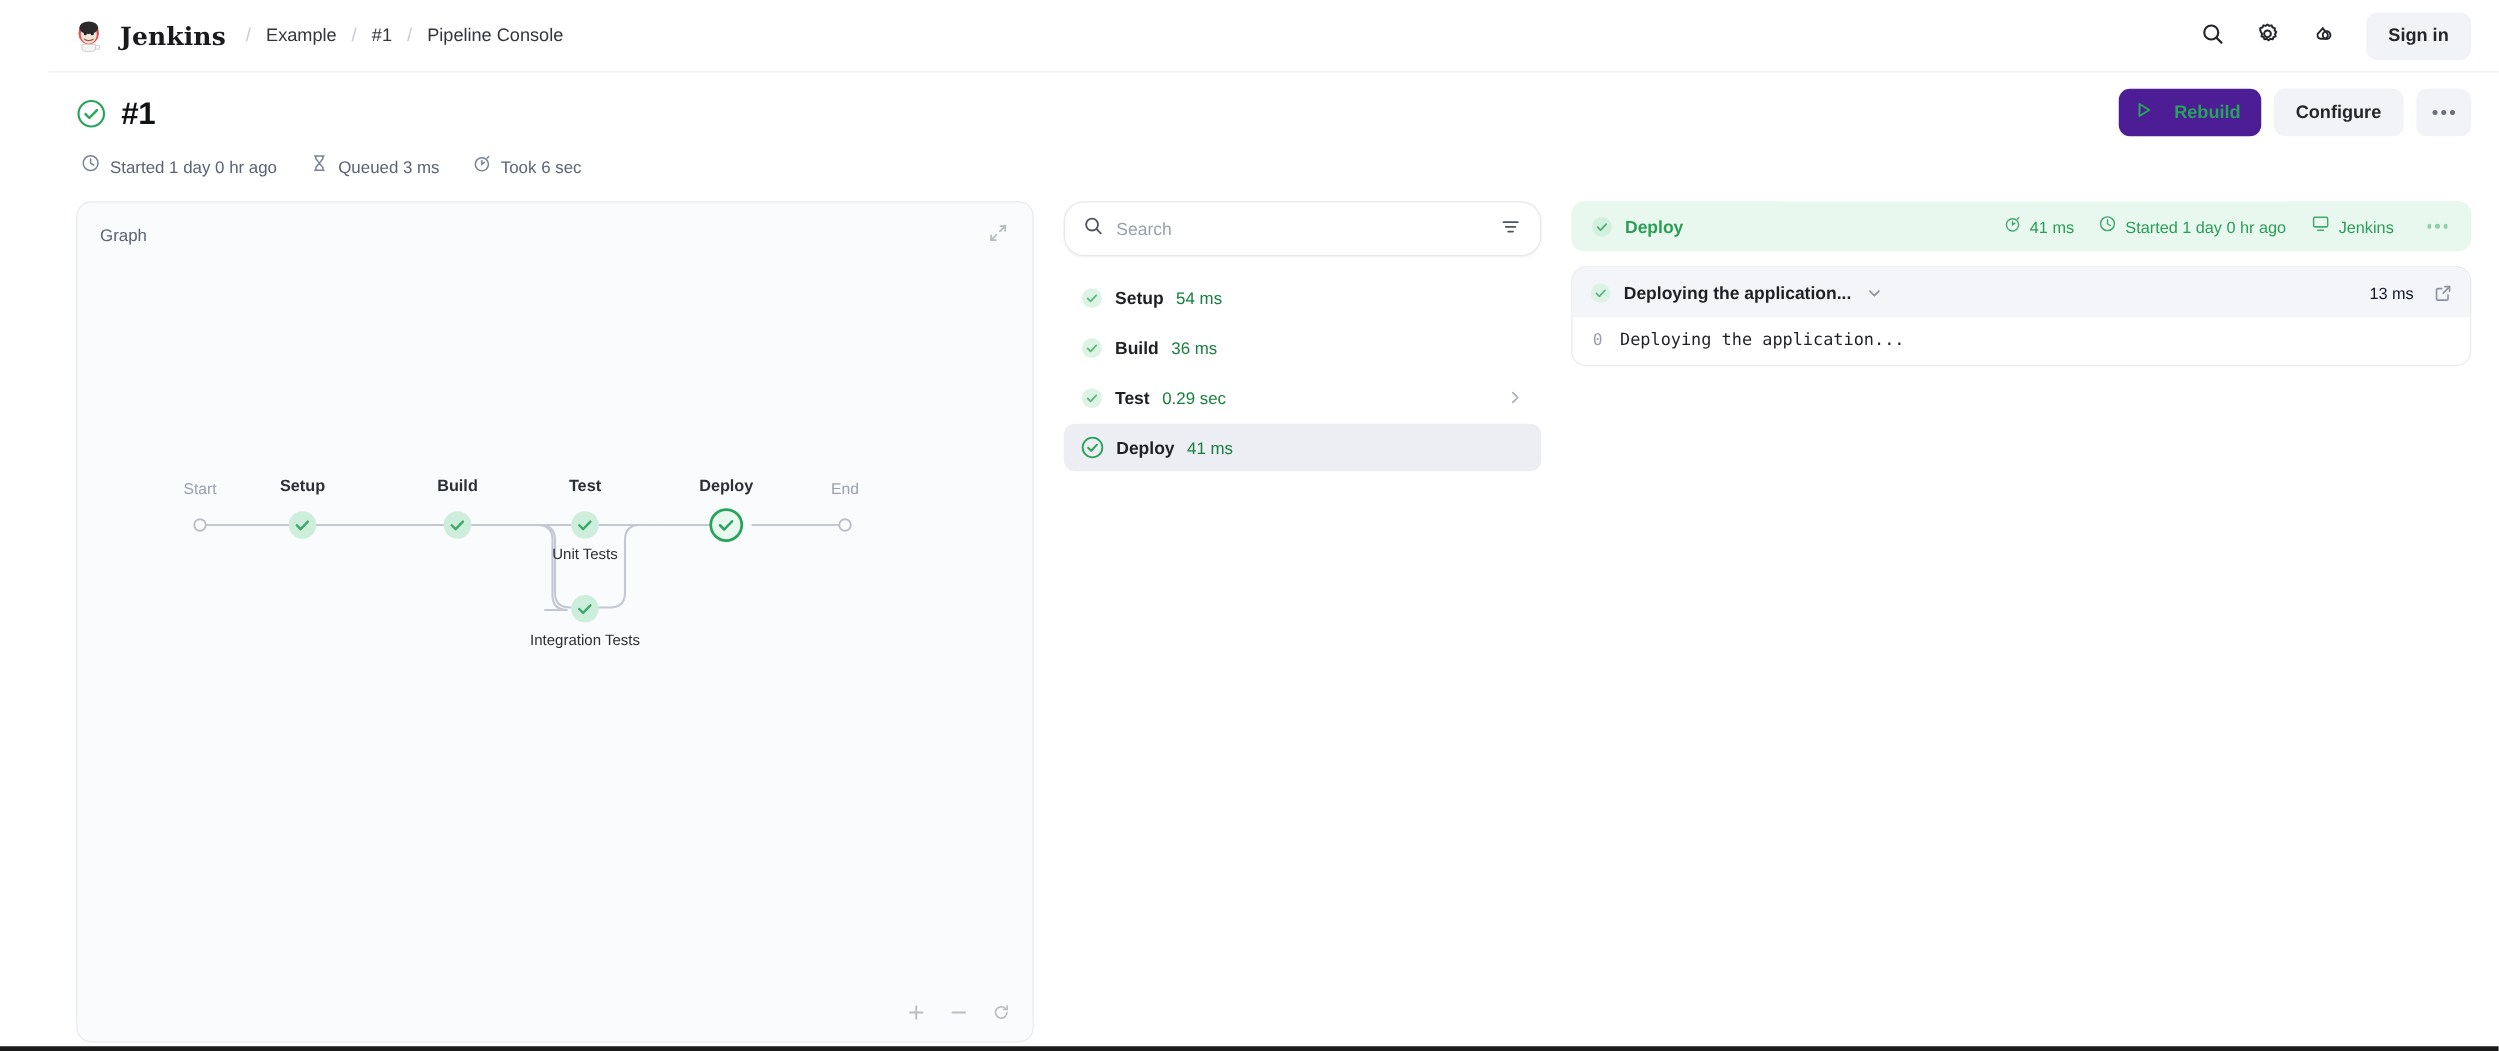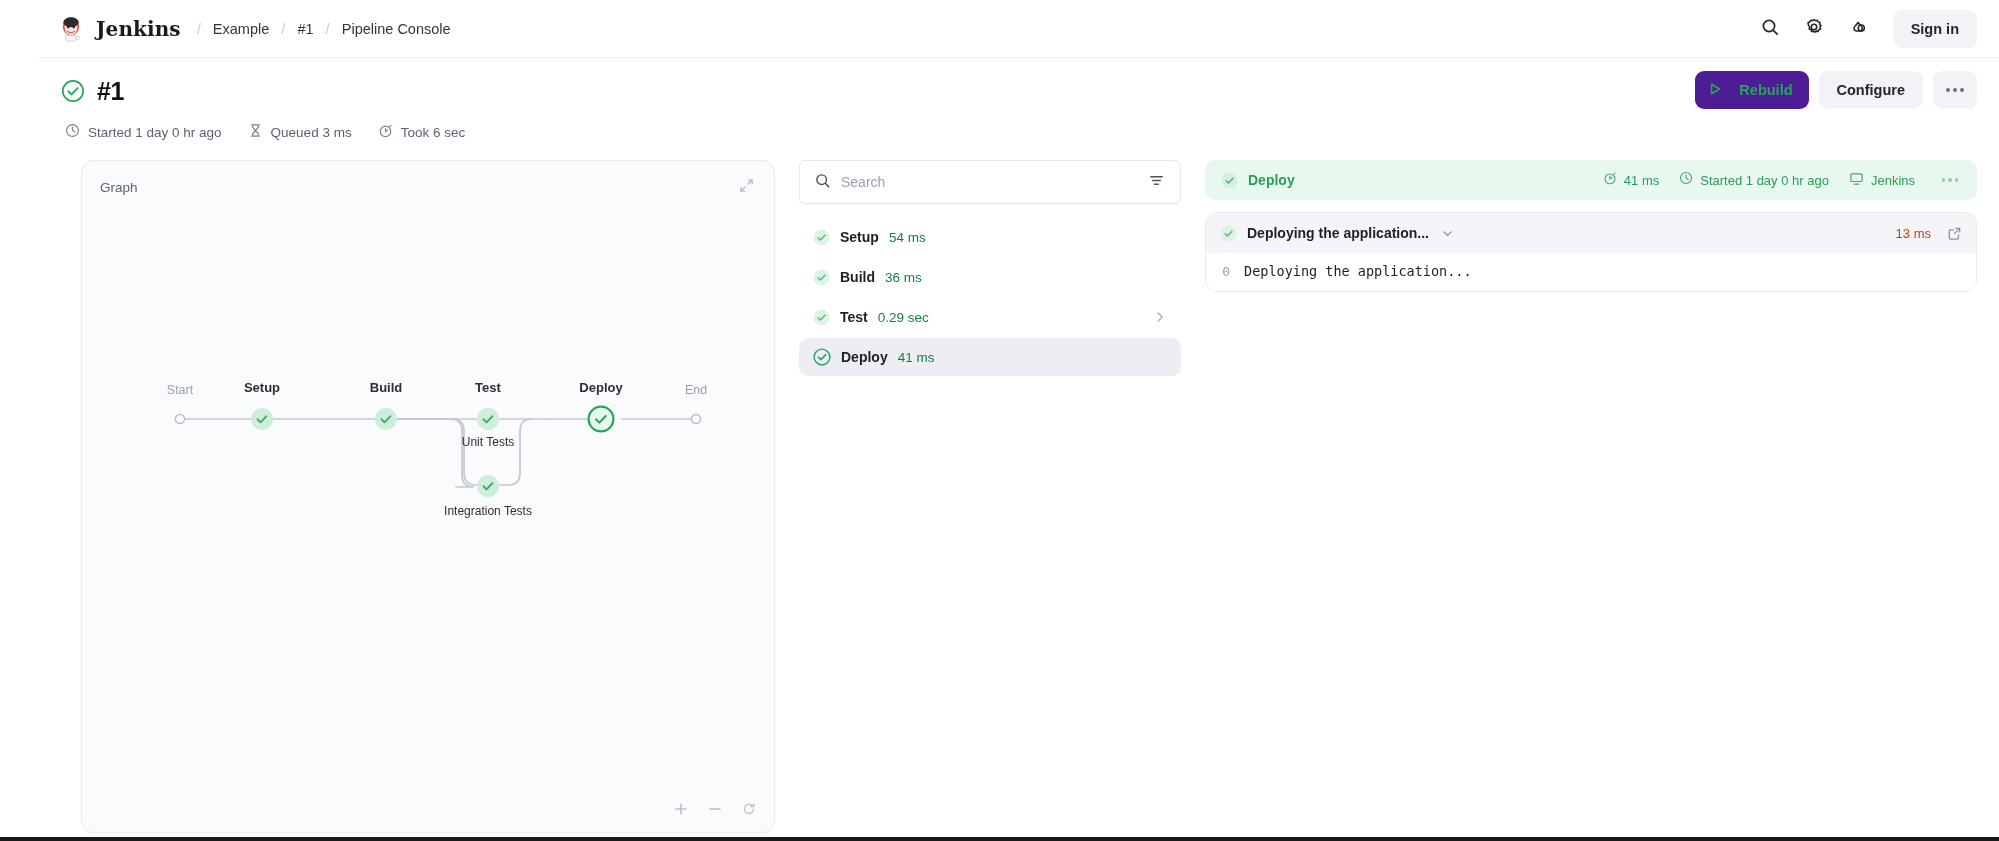--- a/index.html
+++ b/index.html
@@ -85,21 +85,21 @@
   }
   .meta-item { display: flex; align-items: center; gap: 8px; }
   .meta-text { font-size: 13.5px; color: #5a6373; }
 
   
   .main {
     display: flex; gap: 24px;
     padding: 18px 22px 0 22px;
     align-items: flex-start;
   }
-  .col-graph { width: 694px; flex: none; margin-left: 20px; }
+  .col-graph { width: 766px; flex: none; }
   .col-stages { width: 382px; flex: none; }
   .col-log { flex: 1 1 auto; }
 
   .panel {
     background: #fafbfc;
     border: 1px solid #e9eaee;
     border-radius: 12px;
   }
   .graph-panel { height: 673px; position: relative; overflow: hidden; }
   .graph-head {
@@ -114,21 +114,21 @@
   }
   .gc-btn {
     width: 22px; height: 22px; border: none; background: transparent;
     cursor: pointer; display: flex; align-items: center; justify-content: center;
     color: #b9bdc6;
   }
 
   
   .search-box {
     height: 44px; background: #fff;
-    border: 1px solid #e6e8ec; border-radius: 6px;
+    border: 1px solid #e6e8ec; border-radius: 16px;
     display: flex; align-items: center; gap: 10px;
     padding: 0 14px 0 14px;
     box-shadow: 0 1px 1px rgba(16,24,40,.03);
   }
   .search-input {
     flex: 1 1 auto; border: none; outline: none; background: transparent;
     font-family: "Liberation Sans", sans-serif;
     font-size: 14px; color: #23262b;
   }
   .search-input::placeholder { color: #9aa1ae; }
@@ -166,21 +166,21 @@
     overflow: hidden;
   }
   .step-row {
     height: 40px; background: #f4f5f8;
     display: flex; align-items: center; padding: 0 14px 0 14px; gap: 10px;
     cursor: pointer;
   }
   .step-name { font-size: 14px; font-weight: 600; color: #1d2024; }
   .step-caret { color: #8b92a0; display: flex; margin-left: 2px; }
   .step-right { margin-left: auto; display: flex; align-items: center; gap: 16px; }
-  .step-dur { font-size: 13px; color: #c2410c; }
+  .step-dur { font-size: 13px; color: #0f172a; }
   .step-ext { color: #8b92a0; display: flex; cursor: pointer; }
 
   .log-body { padding: 10px 14px 12px 14px; background: #fff; }
   .log-line { display: flex; align-items: baseline; gap: 14px; }
   .log-num {
     font-family: "DejaVu Sans Mono", monospace;
     font-size: 13px; color: #99a0ad; min-width: 10px; text-align: right;
   }
   .log-text {
     font-family: "DejaVu Sans Mono", monospace;

